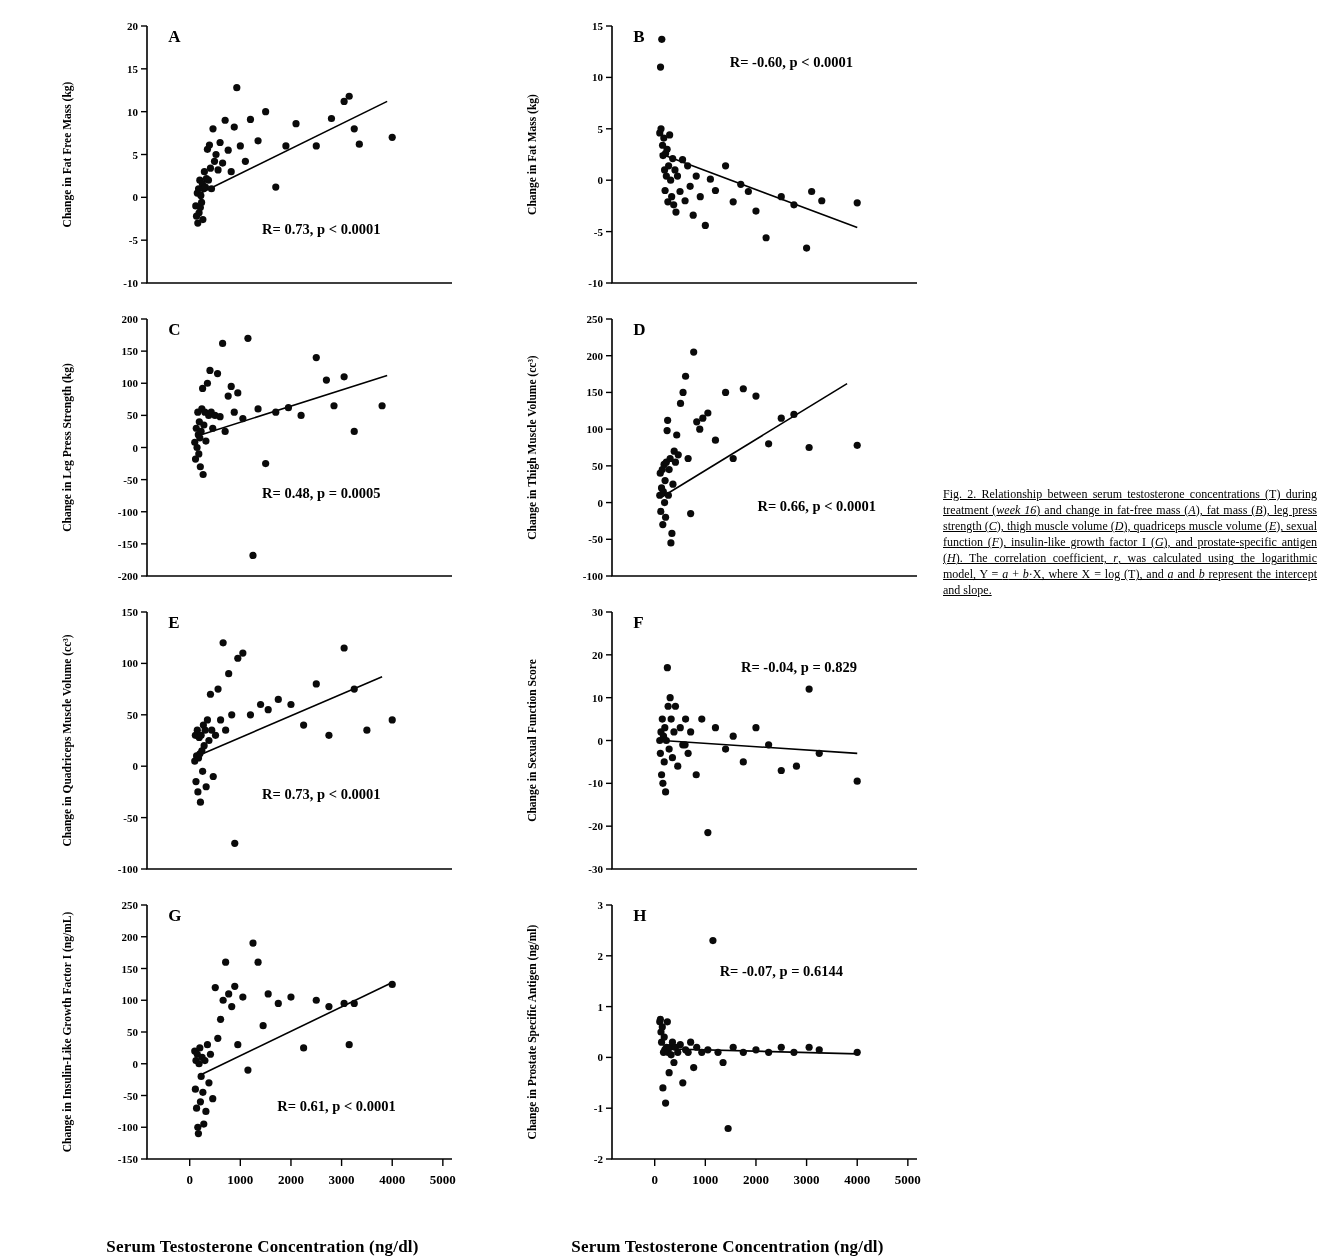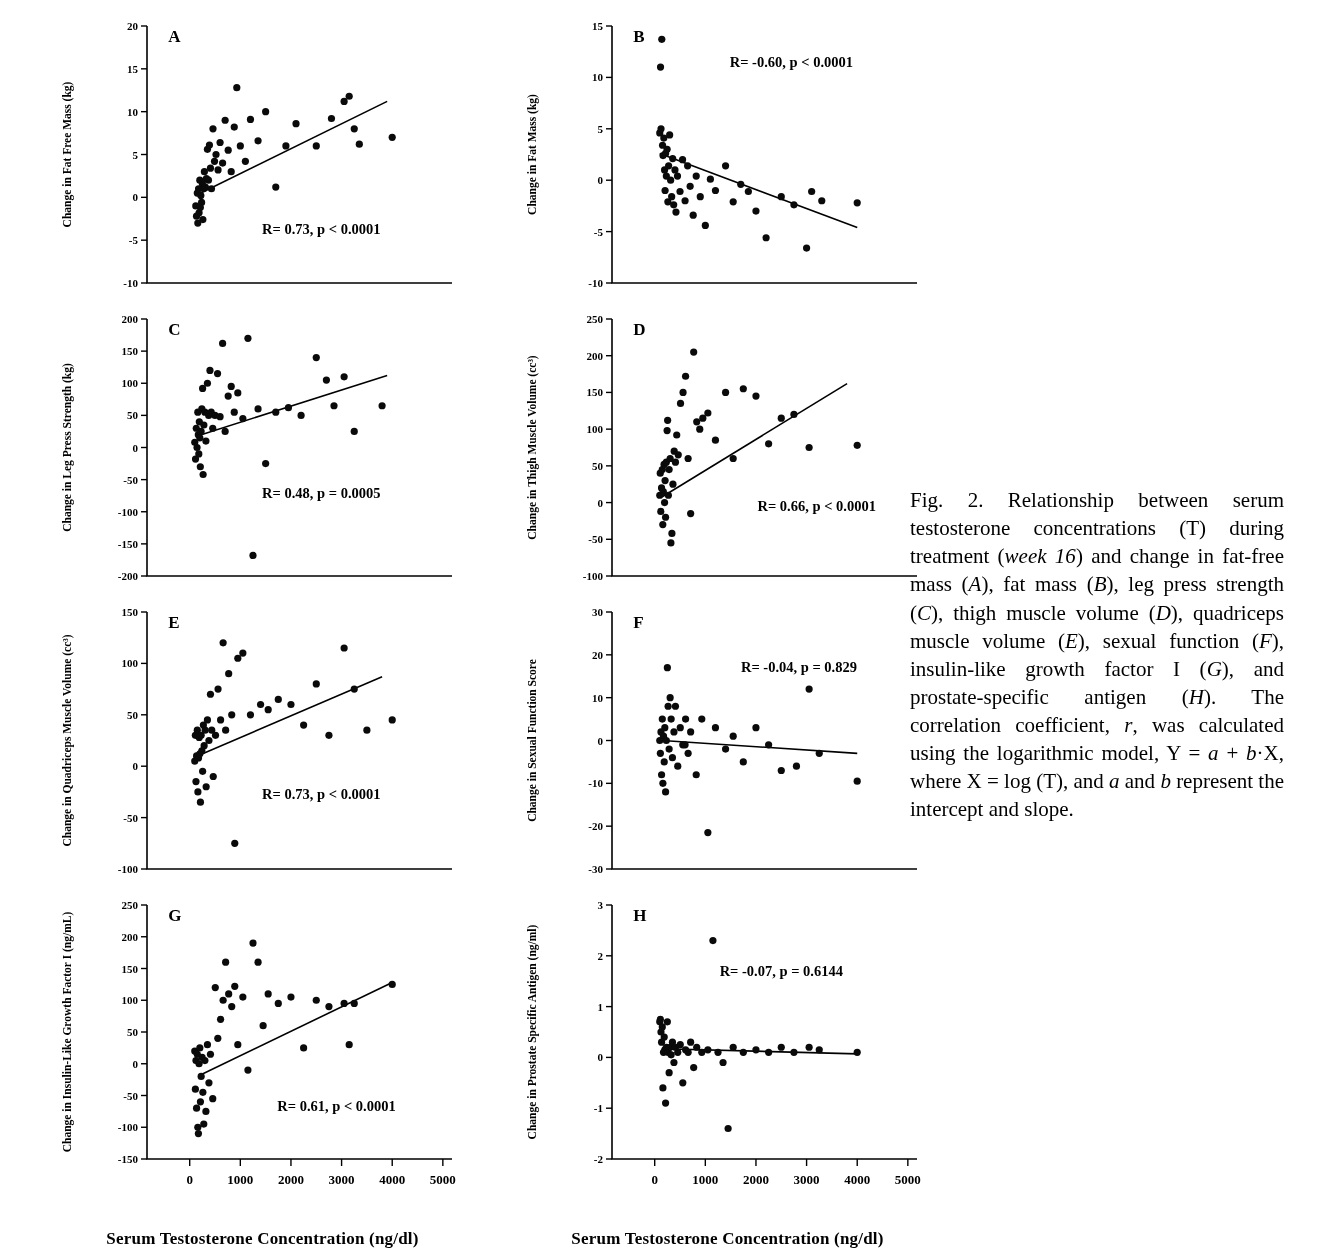--- a/index.html
+++ b/index.html
@@ -6,25 +6,25 @@
   body{
     width:1331px;height:1260px;position:relative;background:#ffffff;
     font-family:"Liberation Serif", serif;color:#000;overflow:hidden;
   }
   .col{position:absolute;top:12px;}
   #left-col{left:55px;width:415px;}
   #right-col{left:520px;width:415px;}
   .panel{width:415px;}
   .x-title{
     width:415px;text-align:center;font-weight:bold;font-size:17px;
-    margin-top:4px;letter-spacing:0.2px;
+    margin-top:12px;letter-spacing:0.2px;
   }
   #caption{
-    position:absolute;left:910px;top:486px;width:374px;
-    font-size:21px;line-height:1.34;text-align:justify;
+    position:absolute;left:943px;top:486px;width:374px;
+    font-size:12px;line-height:1.34;text-align:justify;text-decoration:underline;
   }
   #caption em{font-style:italic;}
   svg text{font-family:"Liberation Serif", serif;fill:#000;}
 </style>
 </head>
 <body>
 
 <div id="left-col" class="col">
   <div class="panel"><svg width="415" height="289" viewBox="0 0 415 289">
         <path d="M 92 14 L 92 271 L 397 271" fill="none" stroke="#000" stroke-width="1.6"></path>

